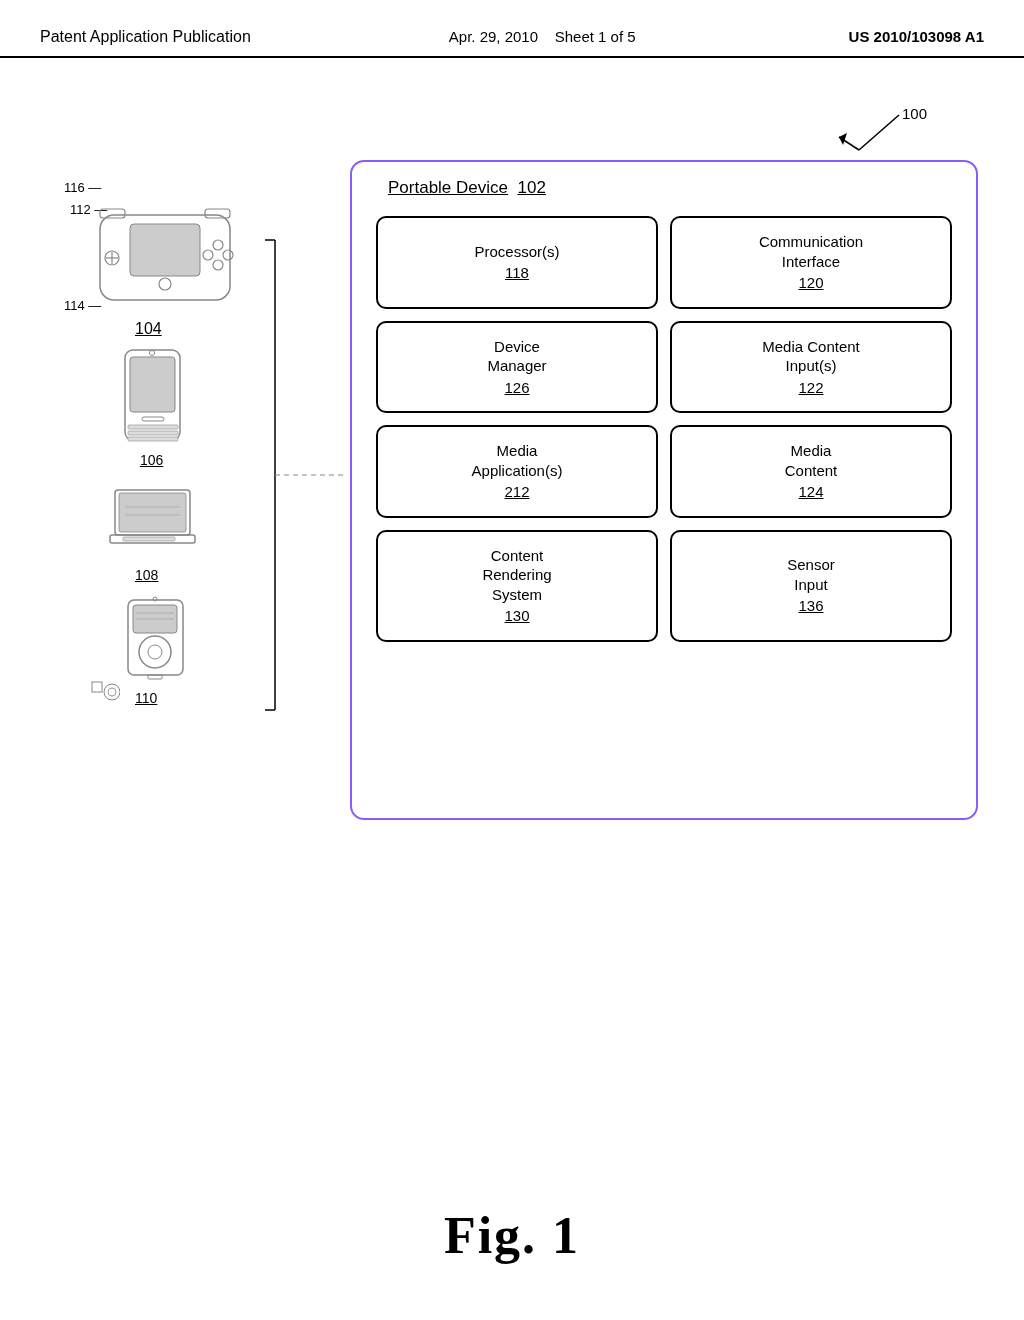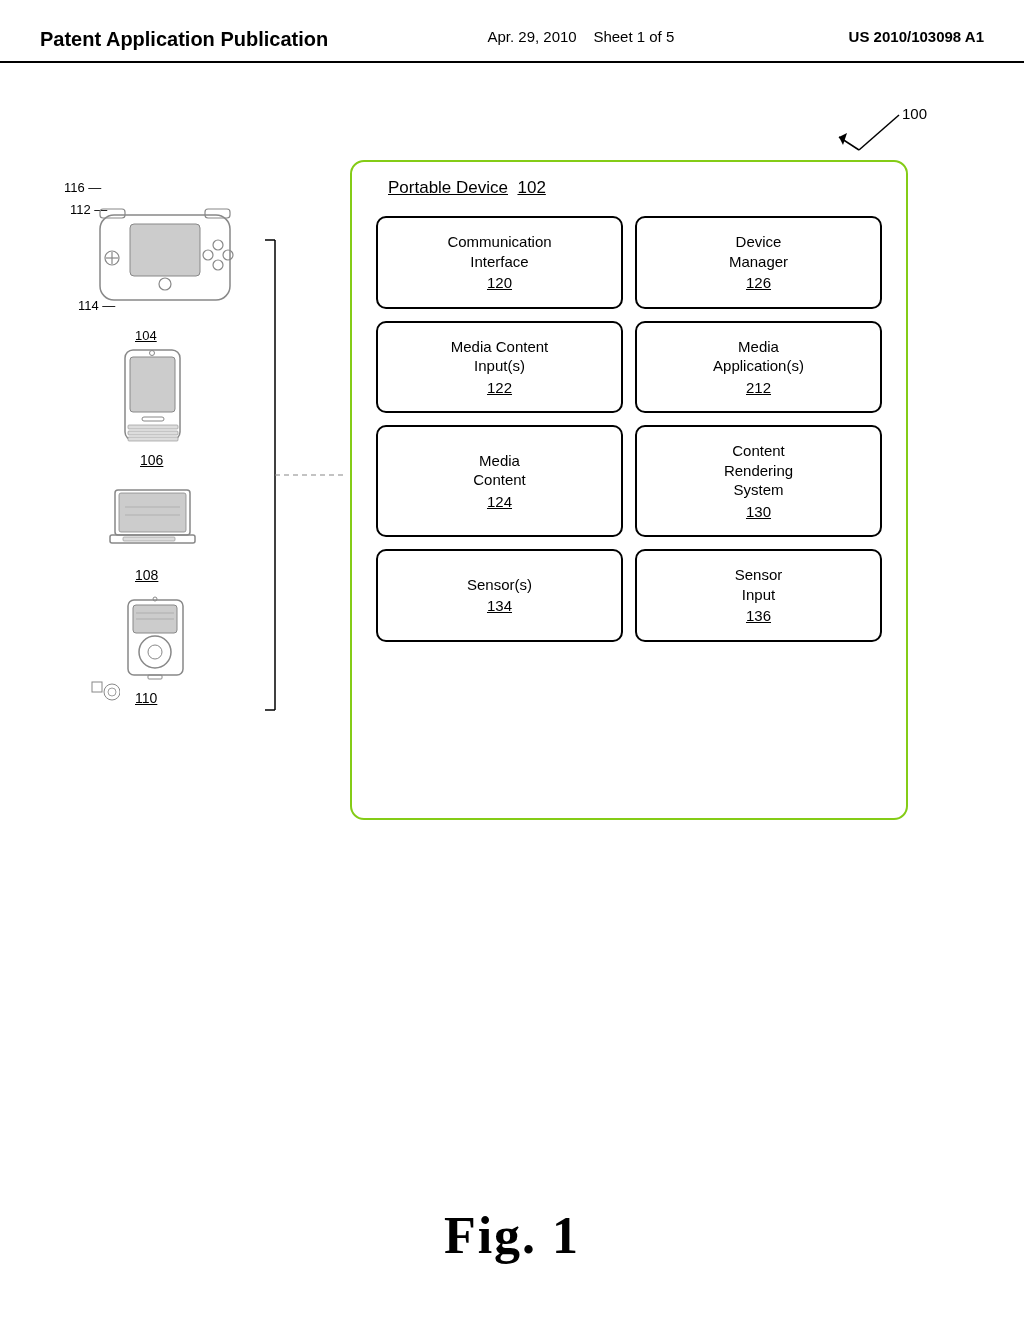--- a/index.html
+++ b/index.html
@@ -29,23 +29,23 @@
       left: 60px;
       width: 900px;
       height: 980px;
     }
 
     
     .portable-device-box {
       position: absolute;
       left: 290px;
       top: 0;
-      width: 558px;
+      width: 628px;
       height: 660px;
-      border: 2px solid #84cc16;
+      border: 2px solid #8b5cf6;
       border-radius: 14px;
       padding: 16px;
     }
 
     .portable-device-title {
       font-size: 17px;
       text-align: left;
       margin-bottom: 14px;
       padding-left: 20px;
     }
@@ -80,21 +80,21 @@
     .component-cell .comp-number {
       text-decoration: underline;
       font-size: 15px;
       margin-top: 2px;
     }
   </style>
 </head>
 <body>
 
 <div class="header">
-  <div style="font-size:20px;font-weight:bold;">Patent Application Publication</div>
+  <div style="font-size:16px;font-weight:normal;">Patent Application Publication</div>
   <div style="font-size:15px;text-align:center;">
     <span>Apr. 29, 2010</span>&nbsp;&nbsp;&nbsp;
     <span>Sheet 1 of 5</span>
   </div>
   <div style="font-size:15px;font-weight:bold;margin-left:15px;">US 2010/103098 A1</div>
 </div>
 
 <div style="position:absolute;top:105px;right:95px;">
   <svg width="120" height="60">
     <line x1="90" y1="10" x2="50" y2="45" stroke="#000" stroke-width="1.5"></line>
@@ -128,23 +128,23 @@
       <line x1="32" y1="62" x2="32" y2="74" stroke="#888" stroke-width="1.2"></line>
 
       <line x1="26" y1="68" x2="38" y2="68" stroke="#888" stroke-width="1.2"></line>
 
       <circle cx="85" cy="94" r="6" fill="none" stroke="#888" stroke-width="1.2"></circle>
 
       <rect x="20" y="19" width="25" height="9" rx="3" fill="none" stroke="#888" stroke-width="1.2"></rect>
       <rect x="125" y="19" width="25" height="9" rx="3" fill="none" stroke="#888" stroke-width="1.2"></rect>
     </svg>
 
-    <div style="position:absolute;left:18px;top:118px;font-size:13px;">114 —</div>
-
-    <div style="position:absolute;left:75px;top:148px;font-size:13px;text-decoration:underline;">104</div>
+    <div style="position:absolute;left:4px;top:118px;font-size:13px;">114 —</div>
+
+    <div style="position:absolute;left:75px;top:140px;font-size:16px;text-decoration:underline;">104</div>
 
     <svg width="90" height="105" style="position:absolute;top:165px;left:50px;">
 
       <rect x="15" y="5" width="55" height="90" rx="8" fill="none" stroke="#888" stroke-width="1.5"></rect>
 
       <rect x="20" y="12" width="45" height="55" rx="3" fill="#ccc" stroke="#888" stroke-width="1"></rect>
 
       <rect x="32" y="72" width="22" height="4" rx="2" fill="none" stroke="#888" stroke-width="1"></rect>
 
       <rect x="18" y="80" width="50" height="4" rx="1" fill="#ddd" stroke="#999" stroke-width="0.7"></rect>
@@ -208,20 +208,24 @@
 
     <line x1="20" y1="305" x2="88" y2="305" stroke="#888" stroke-width="1.2" stroke-dasharray="5,4"></line>
   </svg>
 
   <div class="portable-device-box">
     <div class="portable-device-title">
       <span>Portable Device</span>&nbsp;&nbsp;<span>102</span>
     </div>
     <div class="component-grid">
 
+      <div class="component-cell">
+        <span class="comp-name">Processor(s)</span>
+        <span class="comp-number">118</span>
+      </div>
 
       <div class="component-cell">
         <span class="comp-name">Communication<br>Interface</span>
         <span class="comp-number">120</span>
       </div>
 
       <div class="component-cell">
         <span class="comp-name">Device<br>Manager</span>
         <span class="comp-number">126</span>
       </div>
@@ -240,24 +244,20 @@
         <span class="comp-name">Media<br>Content</span>
         <span class="comp-number">124</span>
       </div>
 
 
       <div class="component-cell">
         <span class="comp-name">Content<br>Rendering<br>System</span>
         <span class="comp-number">130</span>
       </div>
 
-      <div class="component-cell">
-        <span class="comp-name">Sensor(s)</span>
-        <span class="comp-number">134</span>
-      </div>
 
       <div class="component-cell">
         <span class="comp-name">Sensor<br>Input</span>
         <span class="comp-number">136</span>
       </div>
 
     </div>
   </div>
 
 </div>

